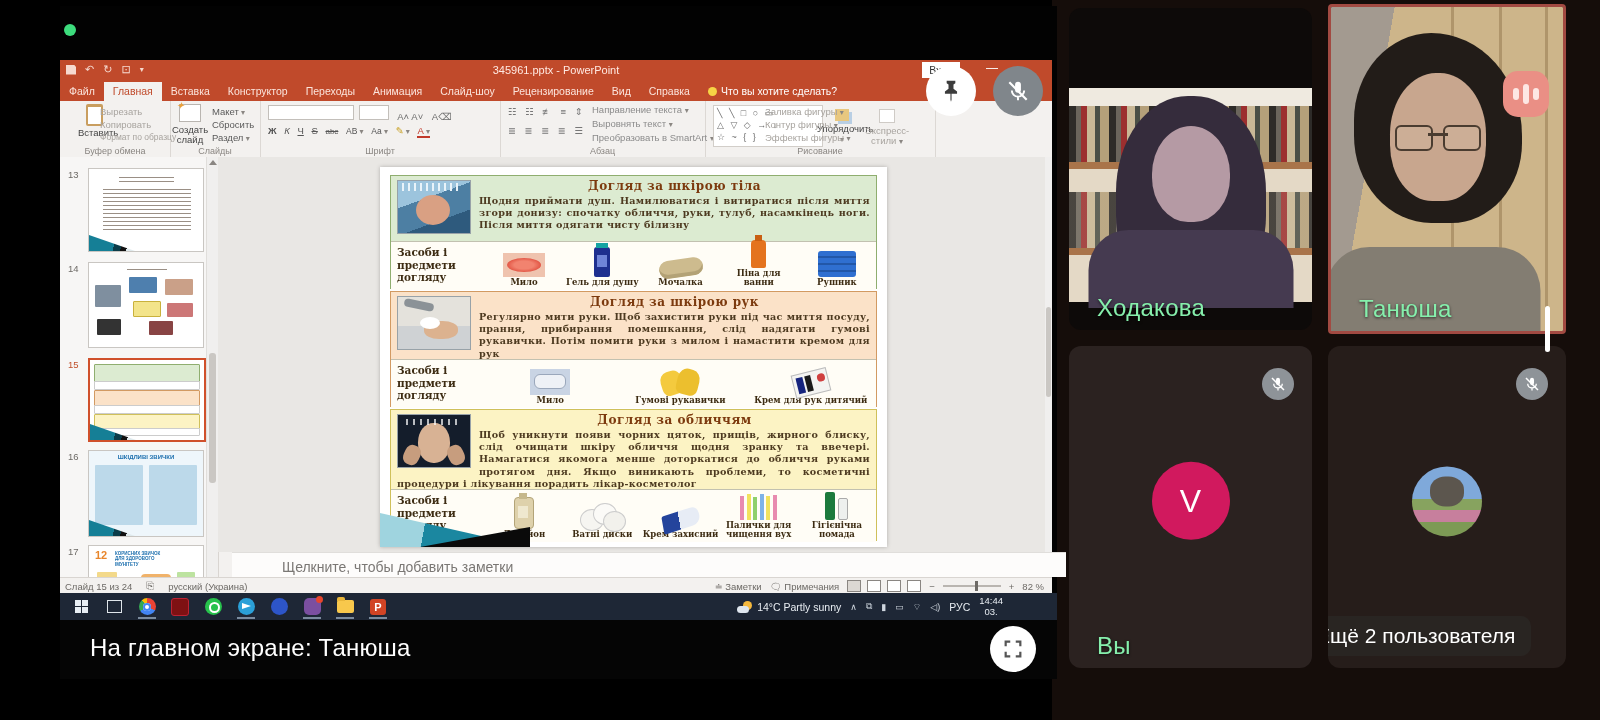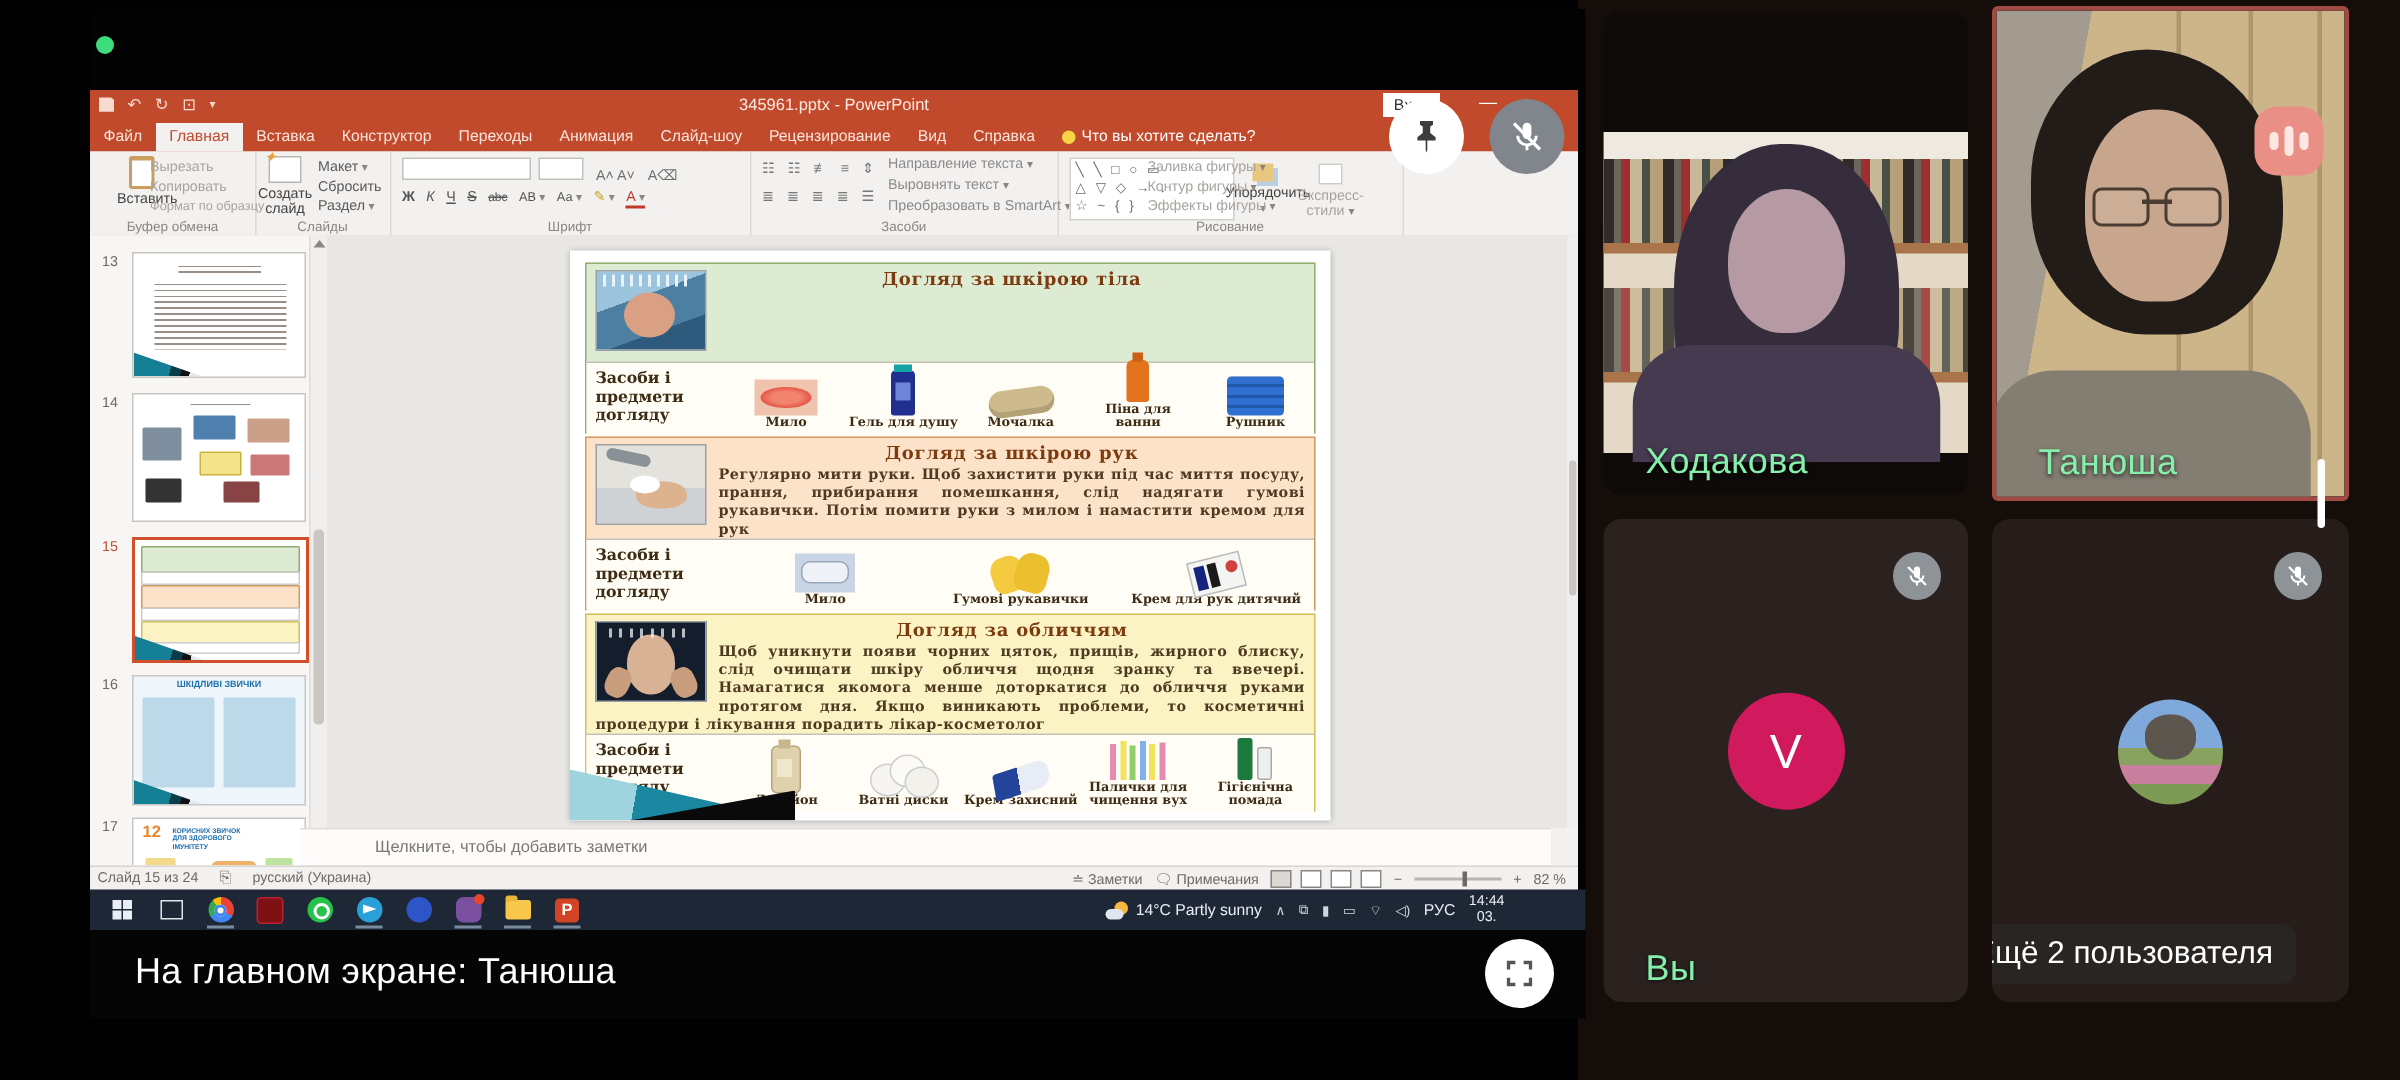--- a/index.html
+++ b/index.html
@@ -118,22 +118,22 @@
   .iico{height:33px;display:flex;align-items:flex-end;justify-content:center;margin-bottom:1px;}
   .icap{font:bold 8.5px/1.08 "DejaVu Serif",serif;color:#3d2c13;text-align:center;}
   .slide-deco{position:absolute;left:0;bottom:0;width:150px;height:34px;}
   .slide-deco .teal{position:absolute;left:0;bottom:0;width:150px;height:34px;
       background:linear-gradient(100deg,#9fd4df 0 30%,#1b87a0 30% 75%,#0c4a5c 75%);
       clip-path:polygon(0 0,100% 100%,0 100%);}
   .slide-deco .blk{position:absolute;left:40px;bottom:0;width:110px;height:20px;background:#0a0a0a;
       clip-path:polygon(0 100%,100% 0,100% 100%);}
   .edscroll{position:absolute;right:0;top:97px;width:7px;height:395px;background:#f0efee;}
   
-  .notes{position:absolute;left:140px;top:492px;width:834px;height:25px;background:#fdfcfb;border-top:1px solid #e0dedb;
-         font-size:11px;color:#7a7774;padding:6px 0 0 50px;box-sizing:border-box;}
+  .notes{position:absolute;left:172px;top:492px;width:834px;height:25px;background:#fdfcfb;border-top:1px solid #e0dedb;
+         font-size:14px;color:#7a7774;padding:6px 0 0 50px;box-sizing:border-box;}
   .status{position:absolute;left:0;top:517px;width:100%;height:16px;background:#f3f1ef;border-top:1px solid #d9d5d1;
           font-size:9.5px;color:#6d6a66;}
   .st-l{position:absolute;left:5px;top:2px;display:flex;gap:14px;align-items:center;}
   .st-r{position:absolute;right:8px;top:2px;display:flex;gap:8px;align-items:center;}
   .viewbox{display:flex;gap:6px;align-items:center;}
   .vicon{width:12px;height:10px;border:1px solid #8a8682;background:#fff;}
   .vicon.sel{background:#dcd8d3;}
   .sltrack{width:58px;height:2px;background:#b9b5b0;position:relative;}
   .slthumb{position:absolute;left:55%;top:-4px;width:3px;height:10px;background:#6d6a66;}
   
@@ -270,21 +270,21 @@
           <div class="smallrow" style="left:8px;top:24px;color:#777;letter-spacing:3px;">≣ ≣ ≣ ≣ ☰</div>
           <div class="smallrow dd" style="left:92px;top:3px;color:#8b8b8b;">
             <span>Направление текста</span>
           </div>
           <div class="smallrow dd" style="left:92px;top:17px;color:#8b8b8b;">
             <span>Выровнять текст</span>
           </div>
           <div class="smallrow dd" style="left:92px;top:31px;color:#8b8b8b;">
             <span>Преобразовать в SmartArt</span>
           </div>
-          <div class="glabel">Засоби</div>
+          <div class="glabel">Абзац</div>
         </div>
 
         <div class="rgroup" style="left:645px;width:230px;">
           <div class="shapegrid">╲ ╲ □ ○ ▭<br>△ ▽ ◇ → ↓<br>☆ ~ { }</div>
           <div class="bigbtn dd" style="left:112px;width:50px;top:8px;">
             <div style="width:14px;height:12px;margin:0 auto 3px;background:#e8c77f;box-shadow:3px 3px 0 #b9cfe4;"></div>
             <span>Упорядочить</span>
           </div>
           <div class="bigbtn dd gray" style="left:160px;width:44px;top:8px;">
             <div style="width:14px;height:12px;margin:0 auto 3px;border:1px solid #cfcbc6;background:#fff;"></div>
@@ -369,20 +369,21 @@
       <div class="editor">
         <div class="slide">
 
           <div class="sec sec1" style="top:8px;height:112px;">
             <div class="sechead" style="height:60px;">
               <div class="photo" style="background:linear-gradient(160deg,#9cc4dd 0 35%,#4d7fa3 35% 70%,#2e5a7d 70%);">
                 <i style="position:absolute;left:18px;top:14px;width:34px;height:30px;border-radius:50%;background:#d9a083;"></i>
                 <i style="position:absolute;left:4px;top:2px;width:60px;height:8px;background:repeating-linear-gradient(90deg,#e9f3f9 0 2px,transparent 2px 6px);"></i>
               </div>
               <h3 class="sectitle">Догляд за шкірою тіла</h3>
+              <div class="secbody">Щодня приймати душ. Намилюватися і витиратися після миття згори донизу: спочатку обличчя, руки, тулуб, насамкінець ноги. Після миття одягати чисту білизну</div>
             </div>
             <div class="items" style="height:48px;">
               <div class="itemslabel">Засоби і предмети догляду</div>
               <div class="item">
                 <div class="iico">
                   <div style="width:42px;height:24px;background:#efc3ae;display:flex;align-items:center;justify-content:center;">
                     <div style="width:34px;height:14px;border-radius:50%;background:radial-gradient(#f2836f 0 40%,#d93a2b 90%);"></div>
                   </div>
                 </div>
                 <div class="icap">Мило</div>

